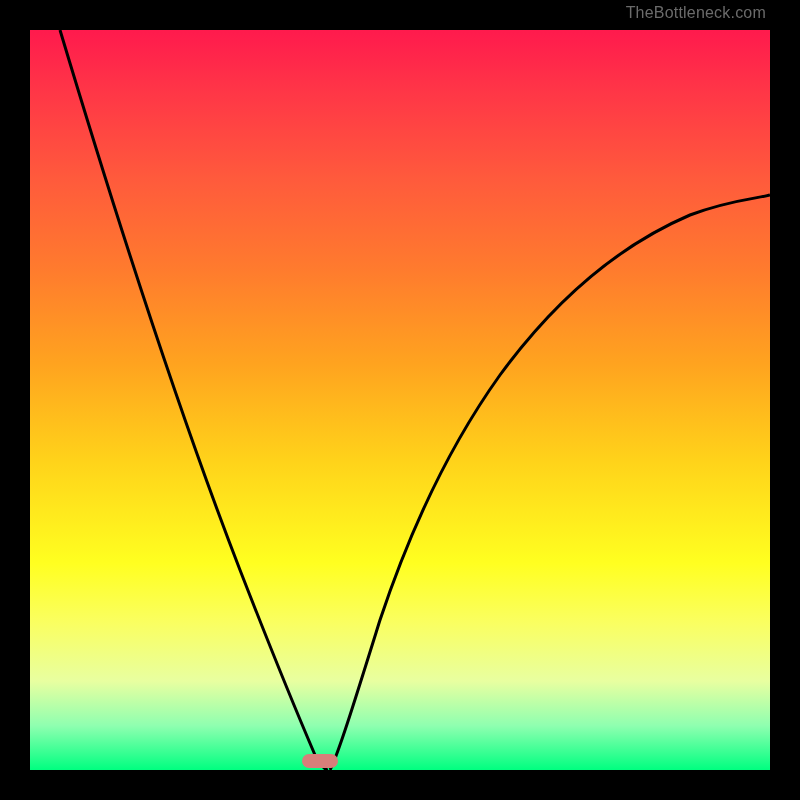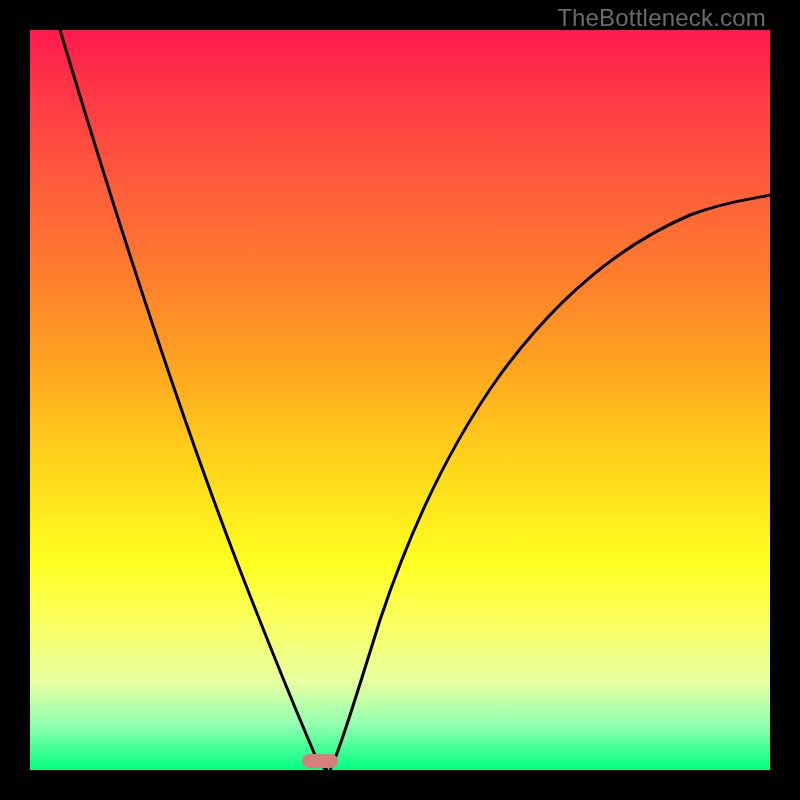--- a/index.html
+++ b/index.html
@@ -40,21 +40,21 @@
       #e8ffa0 88%,
       #8fffb0 94%,
       #00ff80 100%
     );
   }
   .watermark {
     position: absolute;
     top: 4px;
     right: 34px;
     color: #6b6b6b;
-    font-size: 24px;
+    font-size: 16px;
     font-weight: 500;
     font-family: Arial, sans-serif;
     letter-spacing: 0.2px;
   }
   svg.curve {
     position: absolute;
     top: 0;
     left: 0;
     width: 740px;
     height: 740px;

